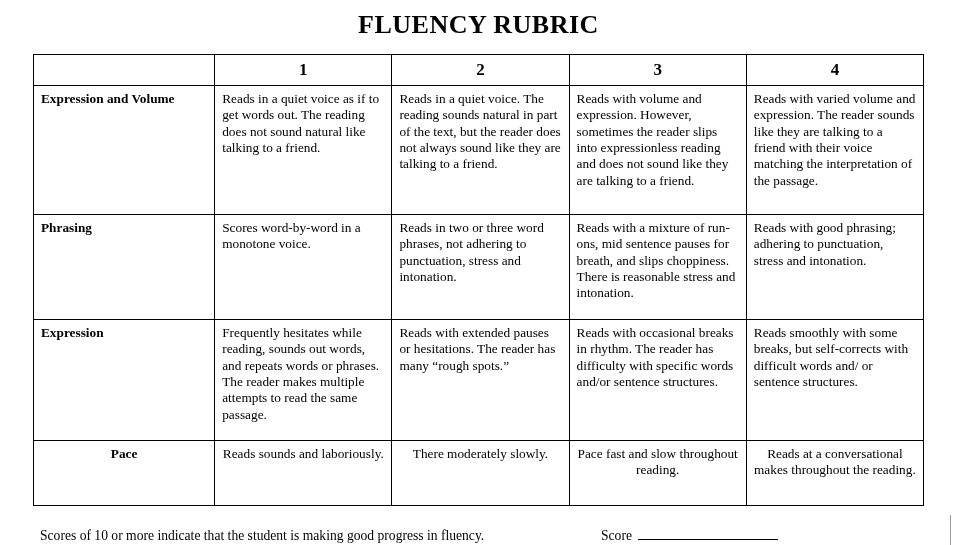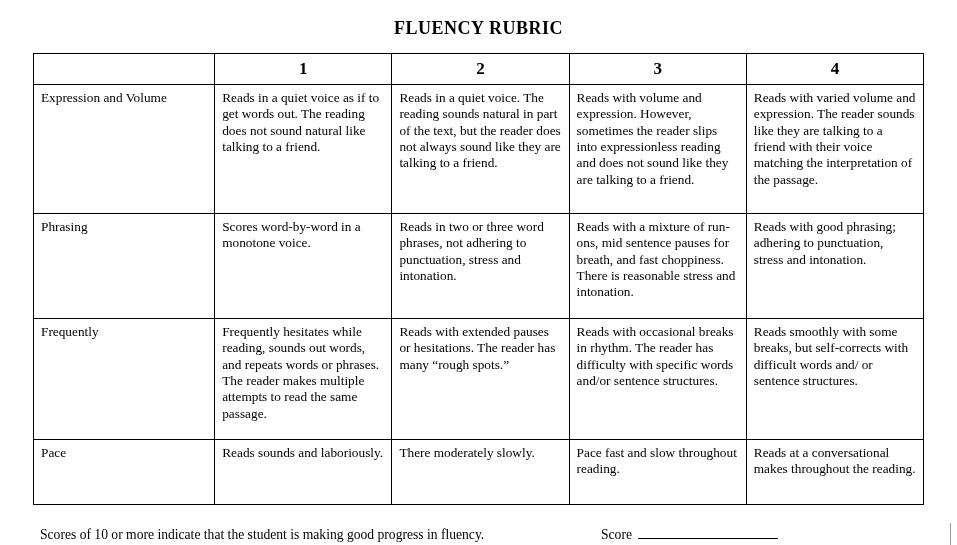--- a/index.html
+++ b/index.html
@@ -17,23 +17,23 @@
   .page {
     position: relative;
     width: 957px;
     height: 545px;
     box-sizing: border-box;
   }
   .doc-title {
     text-align: center;
     font-family: "Liberation Serif", serif;
     font-weight: bold;
-    font-size: 18px;
+    font-size: 26px;
     letter-spacing: 0.5px;
-    margin-top: 18px;
+    margin-top: 10px;
     margin-bottom: 14px;
   }
   .rubric-wrap {
     margin: 0 33px 0 33px;
   }
   table.rubric {
     border-collapse: collapse;
     width: 891px;
     table-layout: fixed;
     background: #ffffff;
@@ -51,28 +51,28 @@
     font-weight: bold;
     font-size: 17px;
     padding-top: 3px;
     padding-bottom: 3px;
     height: 24px;
     vertical-align: middle;
   }
   .col-criteria { width: 181px; }
   .col-score { width: 177px; }
   td.criteria {
-    font-weight: normal;
+    font-weight: bold;
     font-size: 14.3px;
     line-height: 1.22;
   }
   .row-expression td { height: 116px; }
   .row-phrasing td { height: 92px; margin-left: 48px; }
   .row-smoothness td { height: 108px; }
-  .row-pace td { height: 52px; }
+  .row-pace td { height: 52px; text-align: center; }
   .notes {
     margin: 20px 0 0 40px;
     font-size: 13.6px;
     line-height: 1.35;
     font-family: "Liberation Serif", serif;
   }
   .notes-row {
     display: flex;
     align-items: baseline;
   }
@@ -129,25 +129,25 @@
           <td class="criteria">Expression and Volume</td>
           <td>Reads in a quiet voice as if to get words out.  The reading does not sound natural like talking to a friend.</td>
           <td>Reads in a quiet voice.  The reading sounds natural in part of the text, but the reader does not always sound like they are talking to a friend.</td>
           <td>Reads with volume and expression.  However, sometimes the reader slips into expressionless reading and does not sound like they are talking to a friend.</td>
           <td>Reads with varied volume and expression.  The reader sounds like they are talking to a friend with their voice matching the interpretation of the passage.</td>
         </tr>
         <tr class="row-phrasing">
           <td class="criteria">Phrasing</td>
           <td>Scores word-by-word in a monotone voice.</td>
           <td>Reads in two or three word phrases, not adhering to punctuation, stress and intonation.</td>
-          <td>Reads with a mixture of run-ons, mid sentence pauses for breath, and fast choppiness.  There is reasonable stress and intonation.</td>
+          <td>Reads with a mixture of run-ons, mid sentence pauses for breath, and slips choppiness.  There is reasonable stress and intonation.</td>
           <td>Reads with good phrasing; adhering to punctuation, stress and intonation.</td>
         </tr>
         <tr class="row-smoothness">
-          <td class="criteria">Frequently</td>
+          <td class="criteria">Expression</td>
           <td>Frequently hesitates while reading, sounds out words, and repeats words or phrases.  The reader makes multiple attempts to read the same passage.</td>
           <td>Reads with extended pauses or hesitations.  The reader has many “rough spots.”</td>
           <td>Reads with occasional breaks in rhythm.  The reader has difficulty with specific words and/or sentence structures.</td>
           <td>Reads smoothly with some breaks, but self-corrects with difficult words and/ or sentence structures.</td>
         </tr>
         <tr class="row-pace">
           <td class="criteria">Pace</td>
           <td>Reads sounds and laboriously.</td>
           <td>There moderately slowly.</td>
           <td>Pace fast and slow throughout reading.</td>

